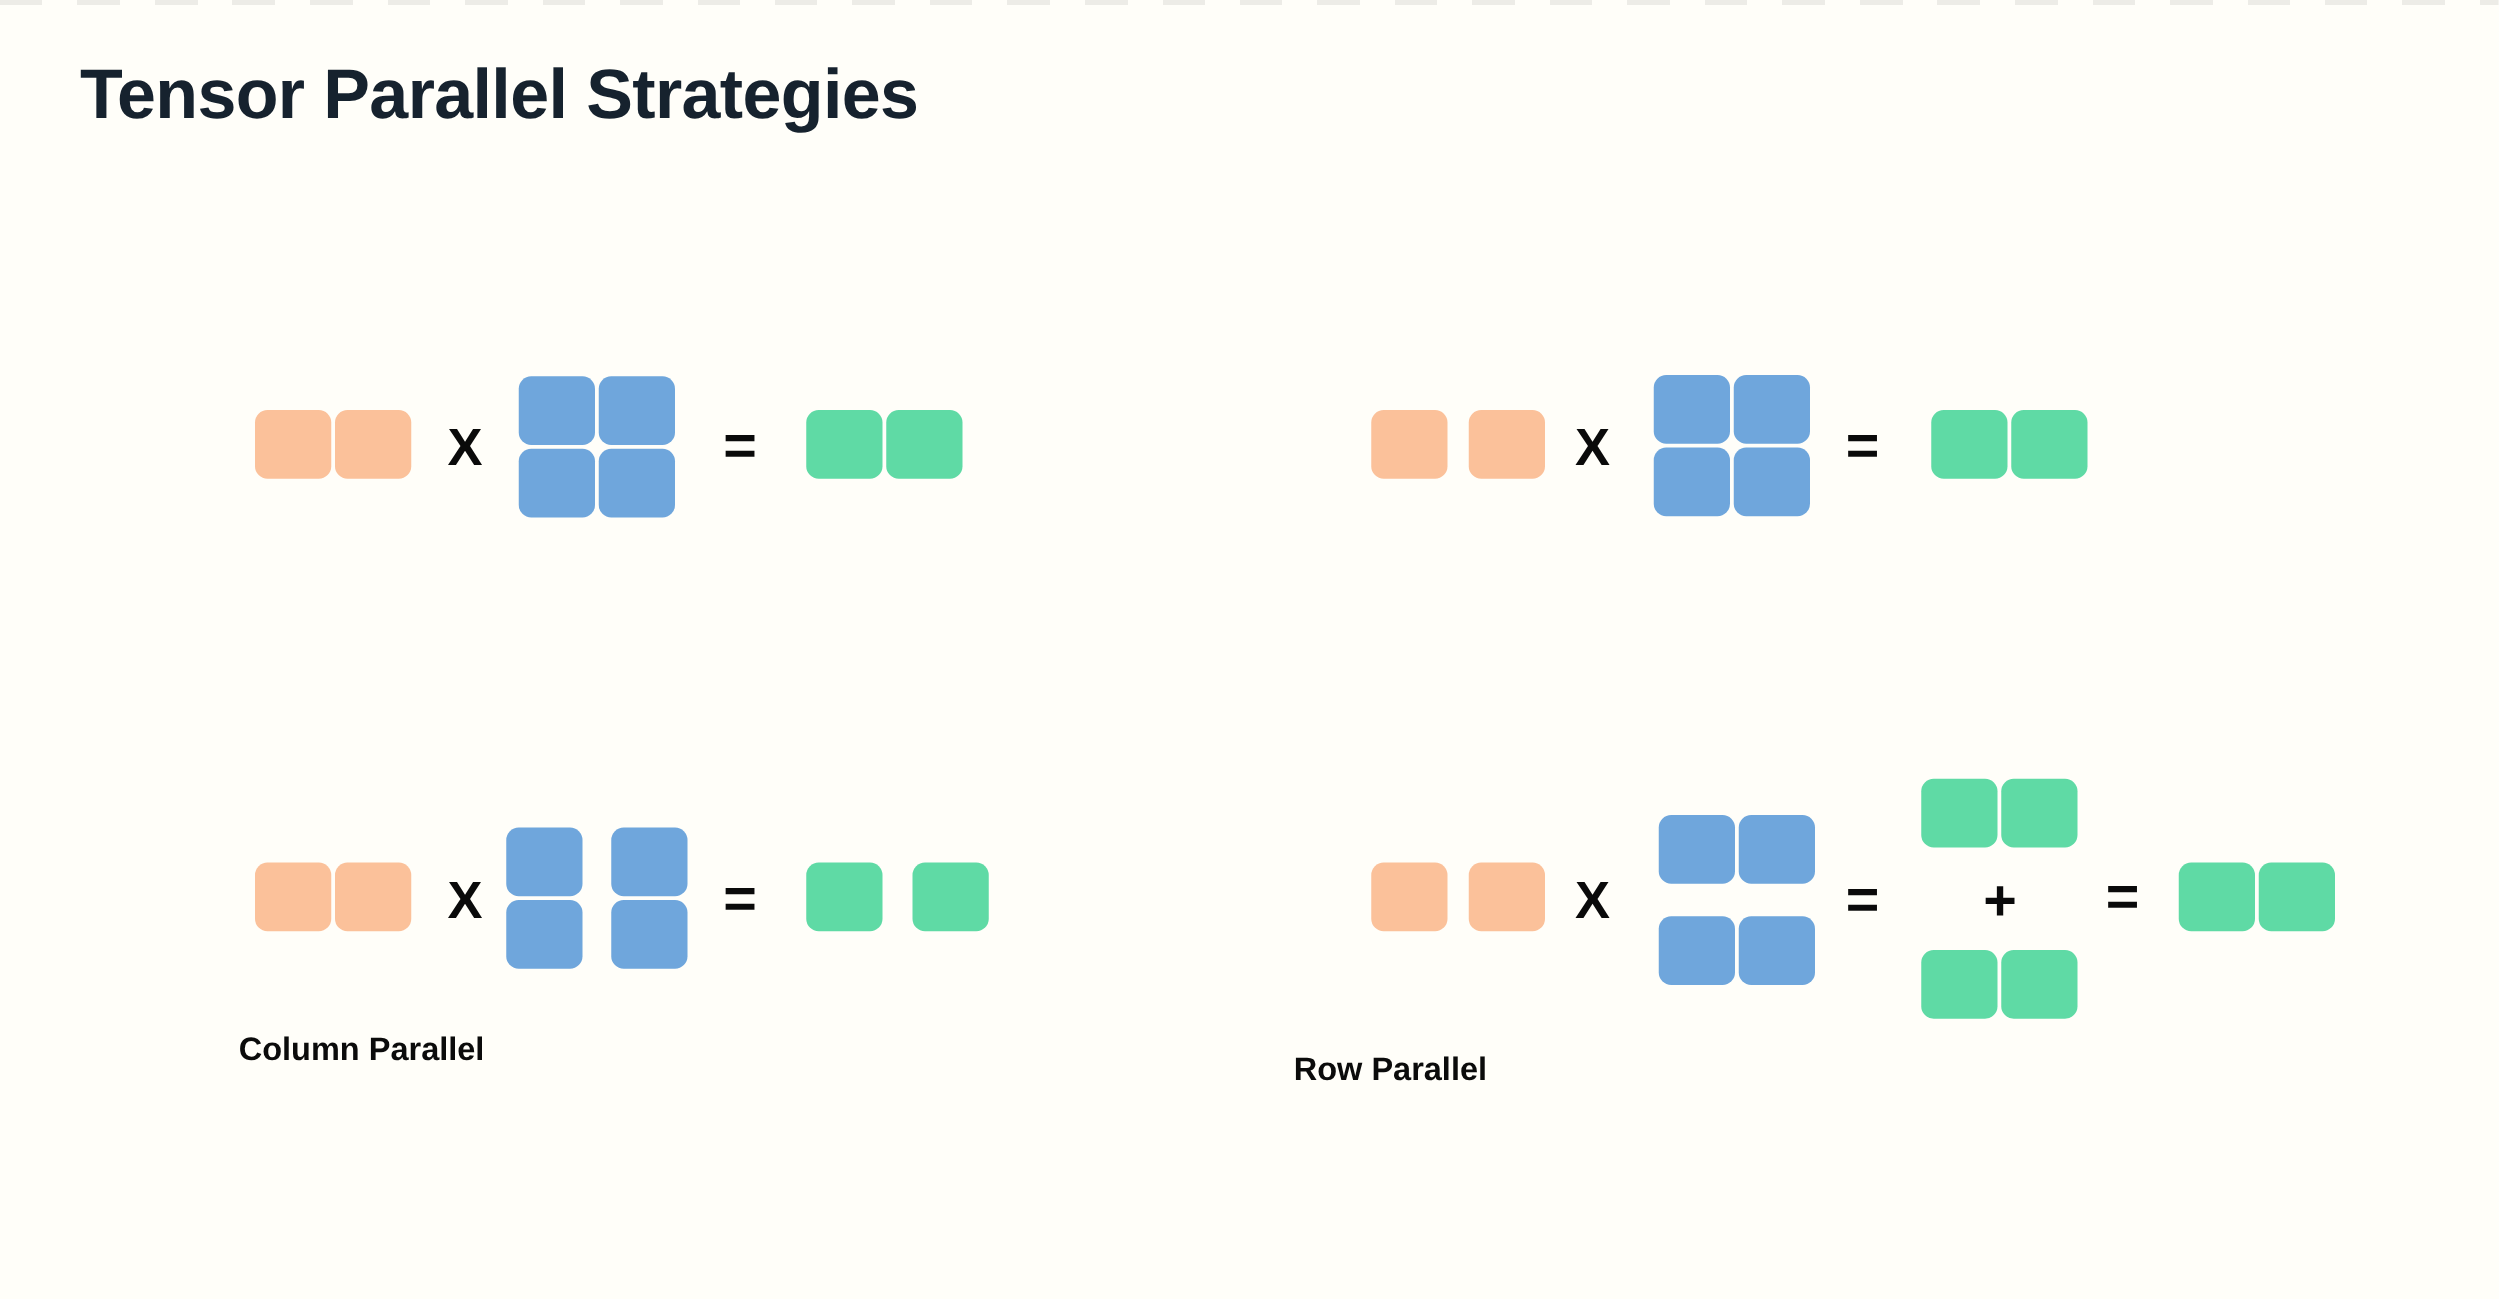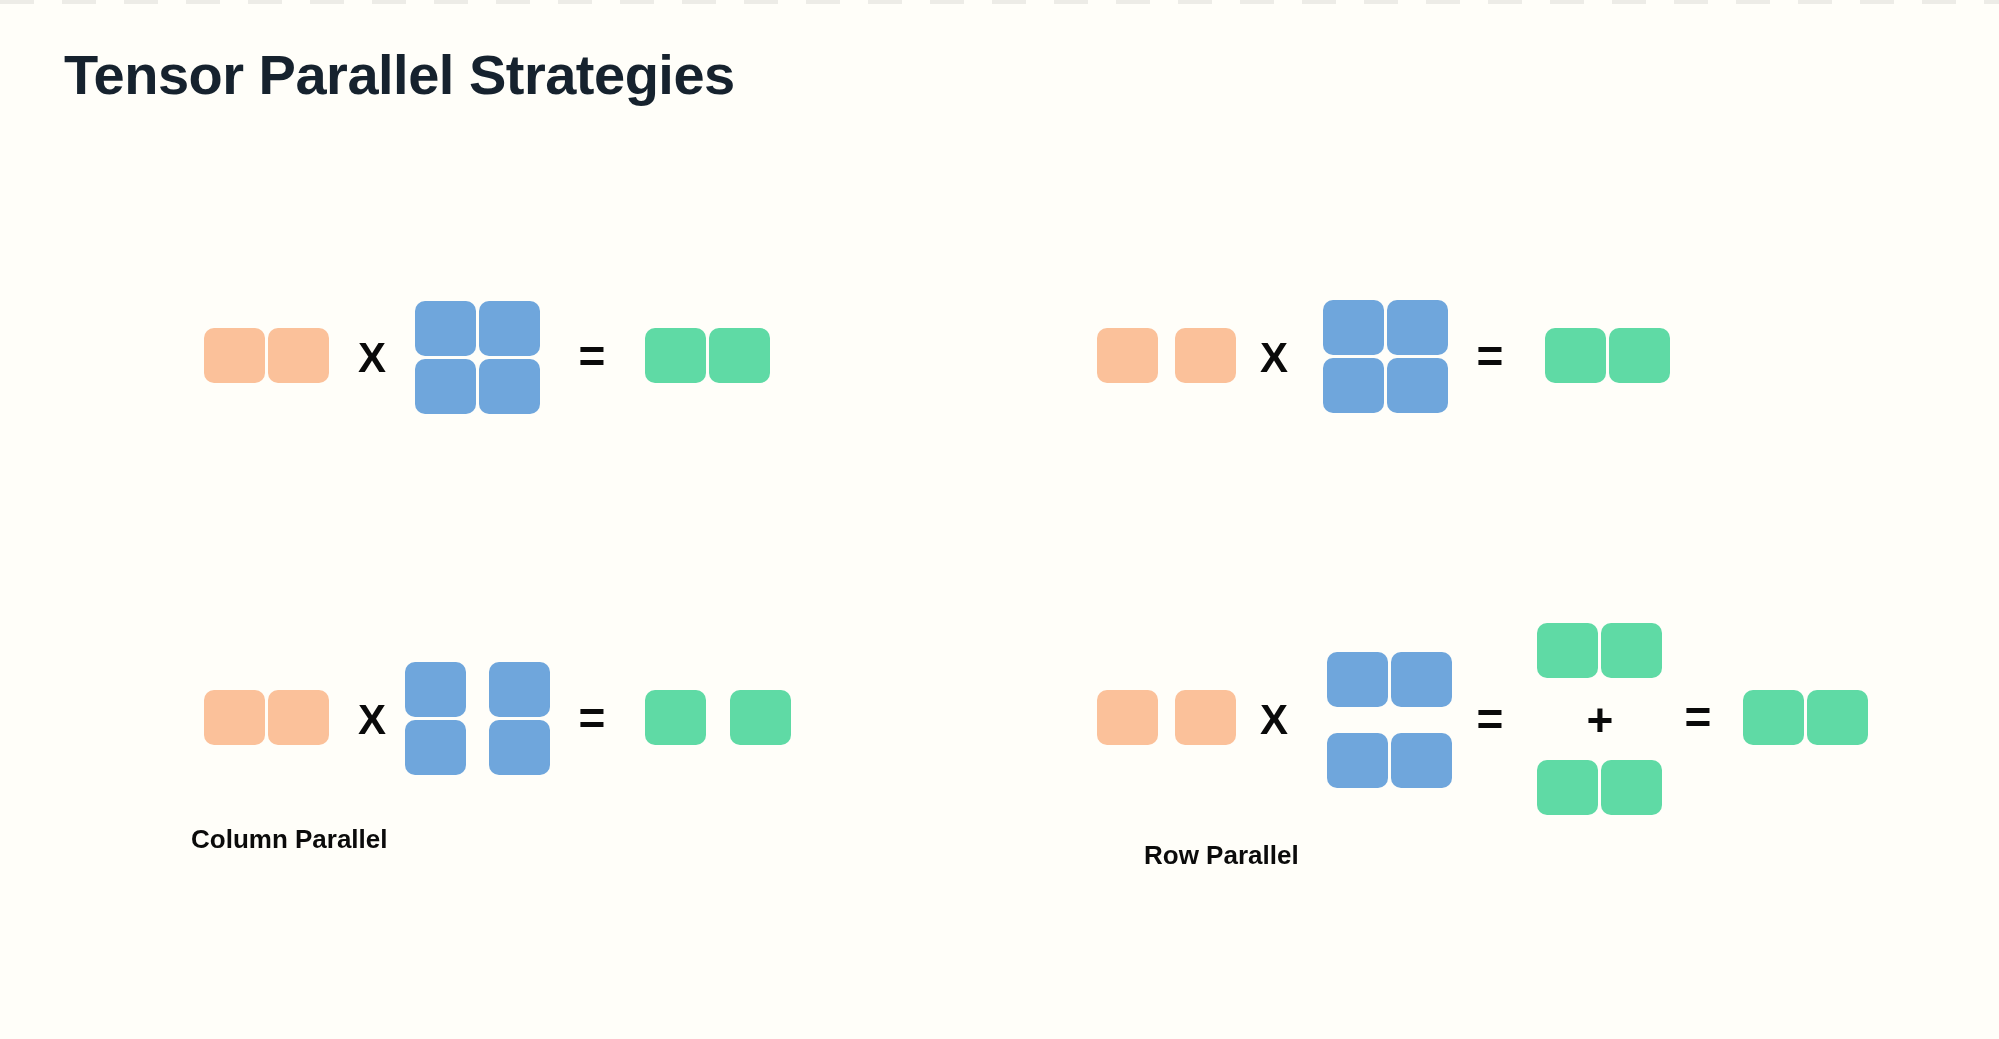--- a/index.html
+++ b/index.html
@@ -137,15 +137,15 @@
   <div class="pair" style="left:1537px;top:760px">
     <div class="block green"></div>
     <div class="block green"></div>
   </div>
 
   <div class="op eq" style="left:1698px;top:717px">=</div>
   <div class="pair" style="left:1743px;top:690px">
     <div class="block green"></div>
     <div class="block green"></div>
   </div>
-  <div class="diagram-label" style="left:1144px;top:840px">Row Parallel</div>
+  <div class="diagram-label" style="left:1035px;top:840px">Row Parallel</div>
 
 </div>
 
 </body></html>

